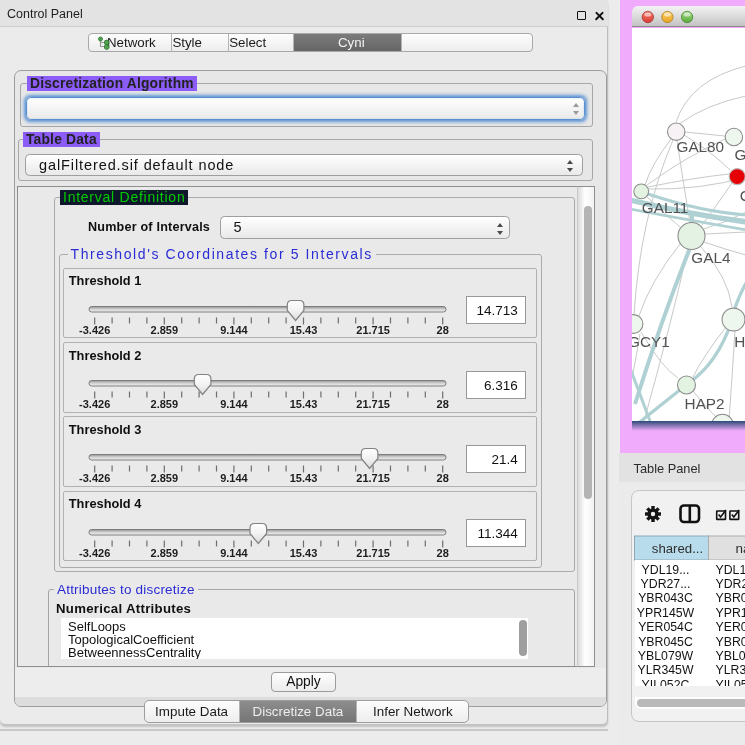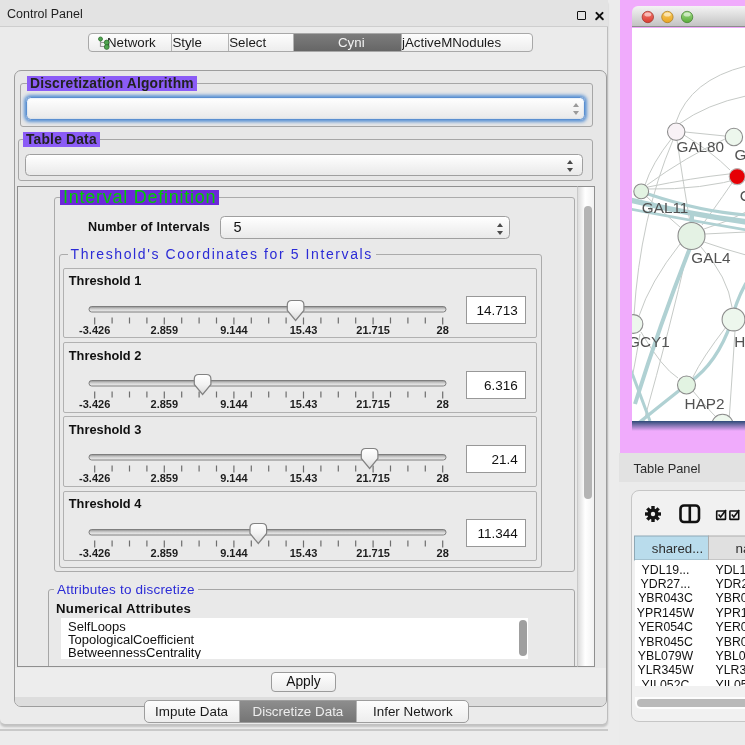--- a/index.html
+++ b/index.html
@@ -108,49 +108,49 @@
       <svg width="13" height="16" style="position:absolute;left:8px;top:1px">
         <path d="M3.5 4.5V12M3.5 7.5h6M3.5 11.5h6" stroke="#9a9a9a" stroke-width="1.2" fill="none"></path>
         <circle cx="3.5" cy="4" r="2" fill="#4fa54f" stroke="#2c6e2c" stroke-width="0.8"></circle>
         <circle cx="9.7" cy="7.5" r="2.4" fill="#4fa54f" stroke="#2c6e2c" stroke-width="0.8"></circle>
         <circle cx="9.7" cy="12" r="2.4" fill="#4fa54f" stroke="#2c6e2c" stroke-width="0.8"></circle>
       </svg>
       <span style="margin-left:18px">Network</span></div>
     <div class="tseg" style="left:83.4px;width:56.4px">Style</div>
     <div class="tseg" style="left:140.2px;width:64.4px">Select</div>
     <div class="tseg tsel" style="left:205px;width:107.6px">Cyni Toolbox</div>
-    <div class="tseg" style="left:313px;width:131px;border-right:none">jActiveMNodules</div>
   </div>
 
   <div id="outer"></div>
 
   <div class="group" style="left:20px;top:83px;width:573px;height:44px">
     <div class="glabel" style="left:6px;font-size:13.8px;letter-spacing:0.2px;font-weight:bold;color:#222">Discretization Algorithm</div>
   </div>
   <div class="combo" style="left:26px;top:97px;width:559px;height:23px;border-color:#5b8fd0;box-shadow:0 0 3.5px 1.8px #5b93d5, inset 0 0 1.5px #9cc0e8">
     <div class="spin" style="left:546px;top:5px">
         <div class="up" style="border-bottom-color:#9a9a9a"></div>
         <div class="dn" style="border-top-color:#9a9a9a"></div>
       </div>
   </div>
 
   <div class="group" style="left:18px;top:139px;width:575px;height:42px">
     <div class="glabel" style="left:4px;font-size:13.8px;letter-spacing:0.2px;font-weight:bold;color:#222">Table Data</div>
   </div>
   <div class="combo" style="left:25px;top:154px;width:558px;height:22px">
+    <div class="ctext">galFiltered.sif default node</div>
     <div class="spin" style="left:541px;top:5px">
         <div class="up"></div>
         <div class="dn"></div>
       </div>
   </div>
 
   <div id="viewport">
 
     <div class="group" style="left:36px;top:10px;width:521px;height:375px;border-color:#ababab">
-      <div class="glabel" style="left:5px;color:#0c0;background:#6d28d9;font-size:18px;letter-spacing:0.75px">Interval Definition</div>
+      <div class="glabel" style="left:5px;color:#0c0;background:#0f172a;font-size:14px;letter-spacing:0.75px">Interval Definition</div>
     </div>
     <div style="position:absolute;left:70px;top:33px;font-size:12.6px;letter-spacing:0.2px;font-weight:bold;color:#101010">Number of Intervals</div>
     <div class="combo" style="left:201.5px;top:29px;width:290px;height:23px">
       <div class="ctext">5</div>
       <div class="spin" style="left:276px;top:5.5px">
           <div class="up"></div>
           <div class="dn"></div>
         </div>
     </div>
     <div class="group" style="left:40.5px;top:66.5px;width:483px;height:314px;border-color:#ababab">

